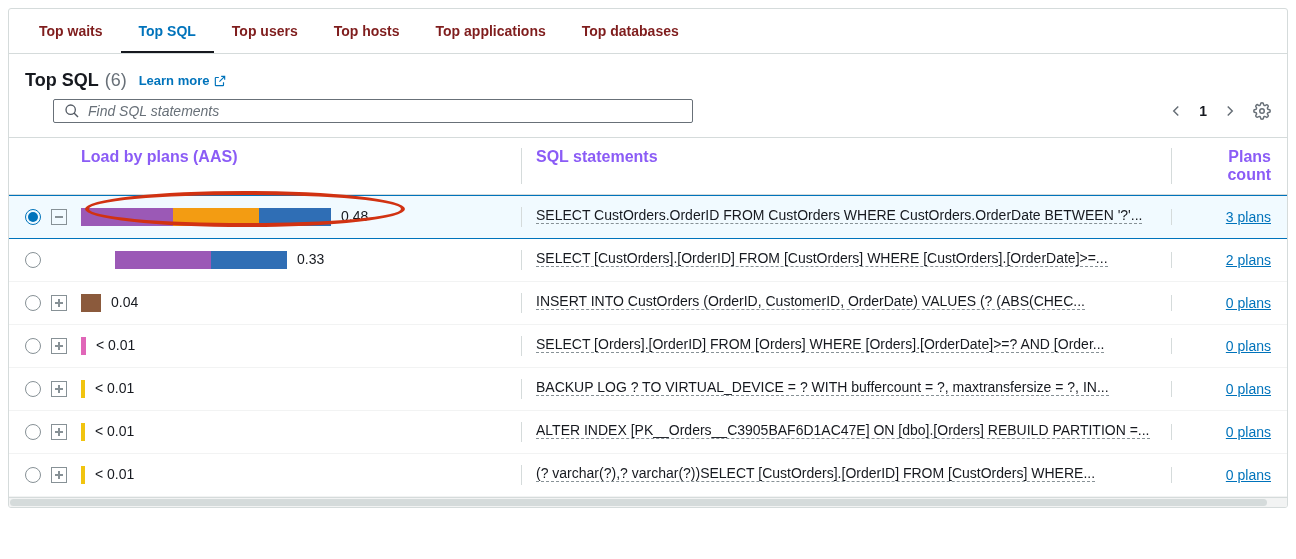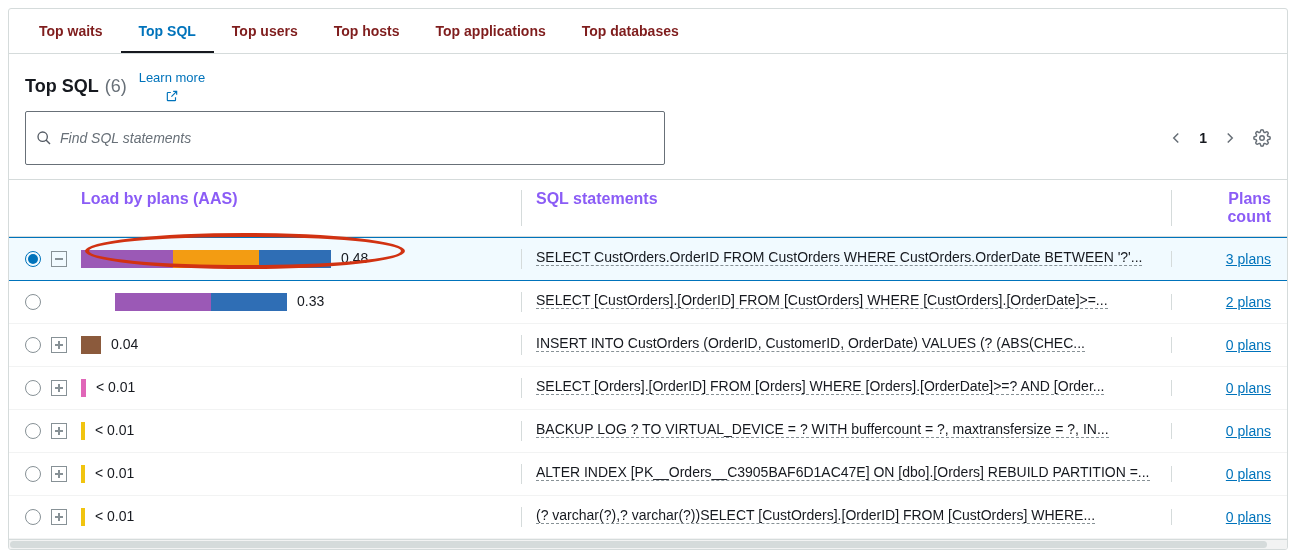--- a/index.html
+++ b/index.html
@@ -4,24 +4,24 @@
 <style>
 * { box-sizing: border-box; margin: 0; padding: 0; }
 body { font-family: "Amazon Ember", "Helvetica Neue", Arial, sans-serif; font-size: 14px; color: #16191f; background: #fff; padding: 8px; }
 .panel { border: 1px solid #d5dbdb; border-radius: 3px; overflow: hidden; }
 .tabs { display: flex; border-bottom: 1px solid #d5dbdb; padding: 0 12px; }
 .tab { padding: 14px 18px 12px; font-weight: 700; color: #7f1d1d; cursor: pointer; border-bottom: 2px solid transparent; }
 .tab.active { color: #0073bb; border-bottom-color: #16191f; }
 .header-row { display: flex; align-items: center; padding: 16px 16px 8px; gap: 6px; }
 .section-title { font-size: 18px; font-weight: 700; }
 .section-count { font-size: 18px; color: #687078; font-weight: 400; }
-.learn-more { color: #0073bb; font-size: 13px; font-weight: 400; text-decoration: none; display: inline-flex; align-items: center; gap: 4px; margin-left: 6px; flex-direction: column; }
+.learn-more { color: #0073bb; font-size: 13px; font-weight: 700; text-decoration: none; display: inline-flex; align-items: center; gap: 4px; margin-left: 6px; }
 .learn-more svg { width: 14px; height: 14px; }
 .search-row { display: flex; align-items: center; padding: 0 16px 14px; gap: 12px; }
-.search-box { flex: 0 0 640px; display: flex; align-items: center; border: 1px solid #687078; border-radius: 2px; padding: 18px 10px; }
+.search-box { flex: 0 0 640px; display: flex; align-items: center; border: 1px solid #687078; border-radius: 2px; padding: 3px 10px; margin-left: 28px; }
 .search-box svg { width: 16px; height: 16px; color: #545b64; }
 .search-input { border: none; outline: none; font-size: 14px; margin-left: 8px; flex: 1; color: #16191f; }
 .search-input::placeholder { color: #687078; font-style: italic; }
 .pager { margin-left: auto; display: flex; align-items: center; gap: 14px; color: #687078; }
 .pager .chev { cursor: pointer; display:flex; }
 .pager .page { color: #16191f; font-weight: 700; }
 .gear { cursor: pointer; display:flex; }
 .table-head { display: flex; border-top: 1px solid #d5dbdb; border-bottom: 1px solid #d5dbdb; padding: 10px 16px; font-weight: 700; color: #8b5cf6; font-size: 16px; }
 .col-select { flex: 0 0 26px; }
 .col-exp { flex: 0 0 30px; }

